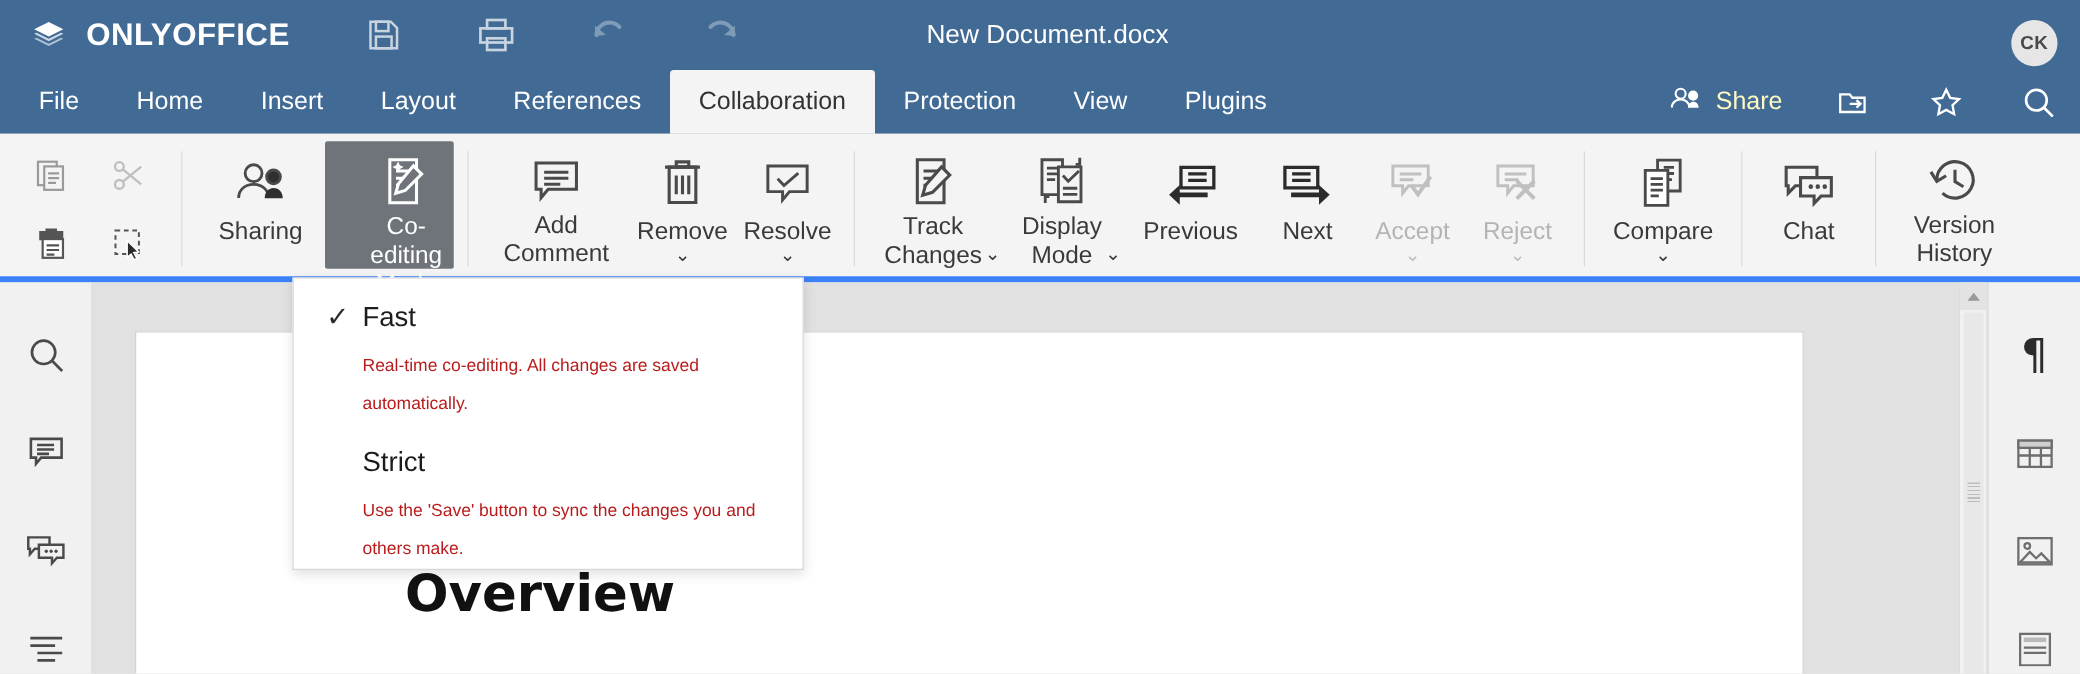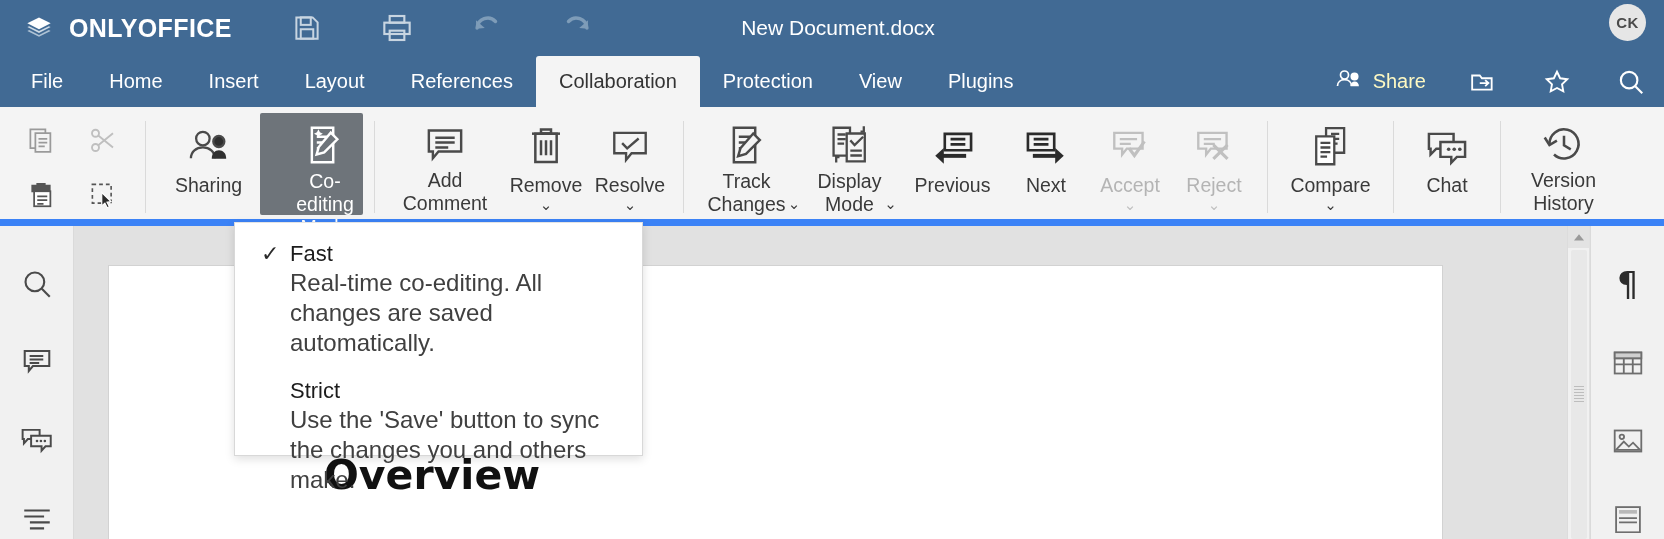--- a/index.html
+++ b/index.html
@@ -23,21 +23,21 @@
   }
   .tb-icon {
     width: 34px; height: 34px; display: flex; align-items: center; justify-content: center;
   }
   .tb-icons-left { display: flex; align-items: center; gap: 56px; margin-left: 58px; }
   .doc-title {
     position: absolute; left: 12px; right: 0; text-align: center;
     color: #ffffff; font-size: 21px; pointer-events: none;
   }
   .tb-right {
-    position: absolute; right: 18px; top: 4px;
+    position: absolute; right: 18px; top: 16px;
     display: flex; align-items: center;
   }
   .avatar {
     width: 37px; height: 37px; border-radius: 50%;
     background: #e6e6e6; color: #4a4a4a;
     display: flex; align-items: center; justify-content: center;
     font-size: 15px; font-weight: bold; letter-spacing: .5px;
   }
 
   
@@ -63,21 +63,21 @@
   .share-btn {
     display: flex; align-items: center; gap: 10px;
     color: #fef9c3; font-size: 20px; cursor: pointer;
   }
 
   
   .ribbon {
     position: absolute; top: 107px; left: 0; width: 1664px; height: 119px;
     background: #f4f4f4;
     display: flex; align-items: flex-start;
-    border-bottom: 7px solid #3b82f6;
+    border-bottom: 5px solid #3b82f6;
   }
   .clipboard-grid {
     display: grid; grid-template-columns: 62px 62px; grid-template-rows: 55px 55px;
     margin-left: 10px; margin-top: 5px;
   }
   .cb-cell { display: flex; align-items: center; justify-content: center; cursor: pointer; }
   .sep {
     width: 1px; height: 92px; background: #dadada; margin: 14px 11px 0 11px;
   }
   .rb-btn {
@@ -155,22 +155,22 @@
     border-top-color: #e4e4e4;
     box-shadow: 0 3px 9px rgba(0,0,0,0.13);
     z-index: 40;
   }
   .dd-item { padding: 0 26px; cursor: pointer; }
   .dd-item.first { padding-top: 18px; }
   .dd-title-row { display: flex; align-items: center; gap: 12px; }
   .dd-check { width: 17px; font-size: 22px; color: #2b2b2b; line-height: 1; }
   .dd-title { font-size: 22px; color: #1c1c1c; }
   .dd-desc {
-    font-size: 24px; color: #404040; line-height: 30px;
-    margin-top: 1px; margin-left: 29px; max-width: 330px;
+    font-size: 14px; color: #b91c1c; line-height: 30px;
+    margin-top: 10px; margin-left: 29px; max-width: 330px;
   }
   .dd-item.second { margin-top: 20px; }
   .dd-item.second .dd-title { margin-left: 29px; }
 </style>
 </head>
 <body>
 
 <div id="app">
 
   <div class="titlebar">

